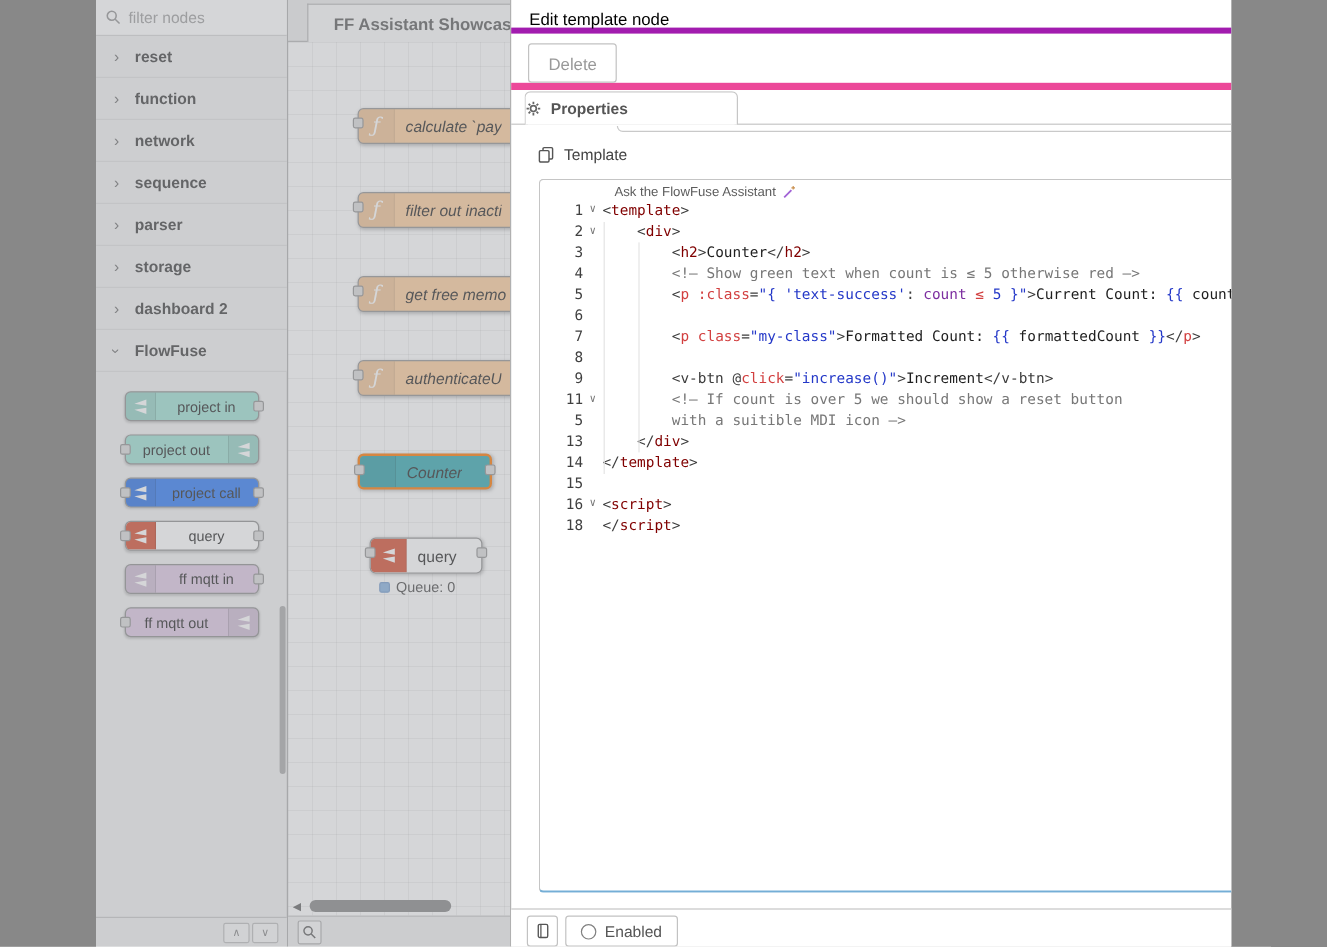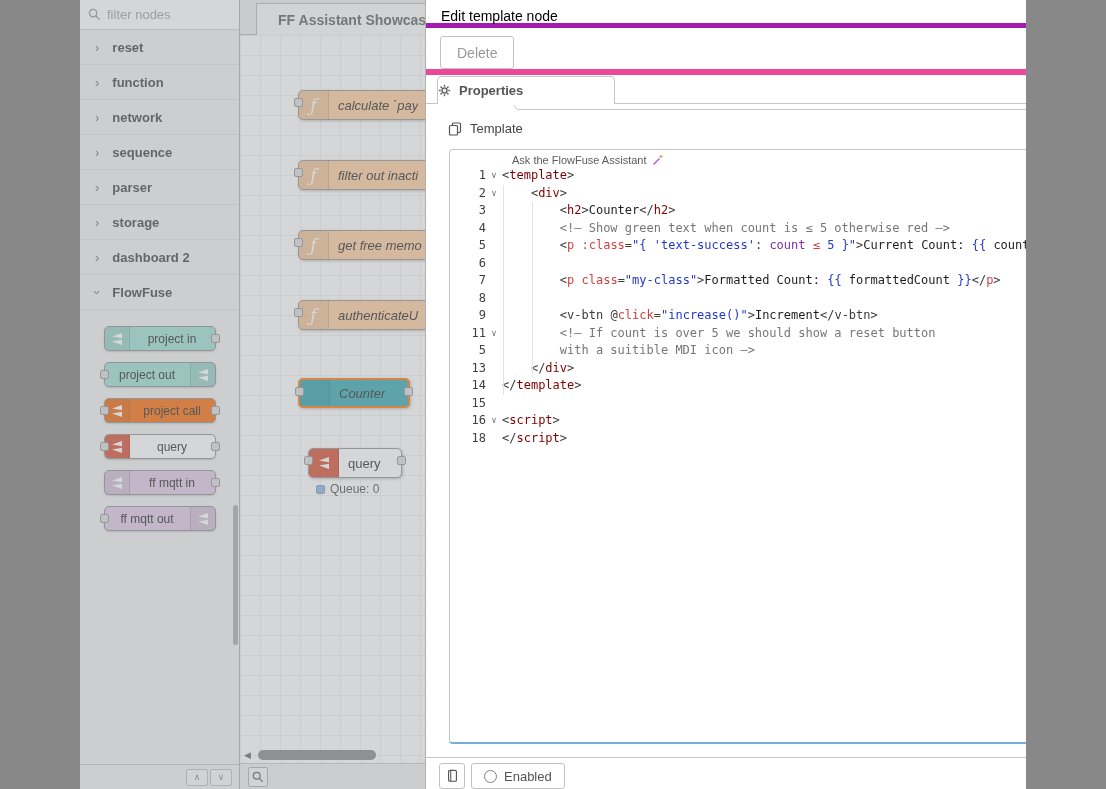--- a/index.html
+++ b/index.html
@@ -146,21 +146,21 @@
           <div class="pill" style="background: rgb(163, 226, 214);">
             <span class="plbl">project out</span>
             <div class="picon right">
               <svg width="14" height="14" viewBox="0 0 14 14">
                 <polygon points="12,1 2,4.5 12,6.2" fill="#fff"></polygon>
                 <polygon points="12,7.8 2,9.5 12,13" fill="#fff"></polygon>
               </svg>
             </div>
             <div class="port pl"></div>
           </div>
-          <div class="pill" style="background: #f97316;">
+          <div class="pill" style="background: #3b82f6;">
             <div class="picon left">
               <svg width="14" height="14" viewBox="0 0 14 14">
                 <polygon points="12,1 2,4.5 12,6.2" fill="#fff"></polygon>
                 <polygon points="12,7.8 2,9.5 12,13" fill="#fff"></polygon>
               </svg>
             </div>
             <span class="plbl">project call</span>
             <div class="port pl"></div>
             <div class="port pr"></div>
           </div>

